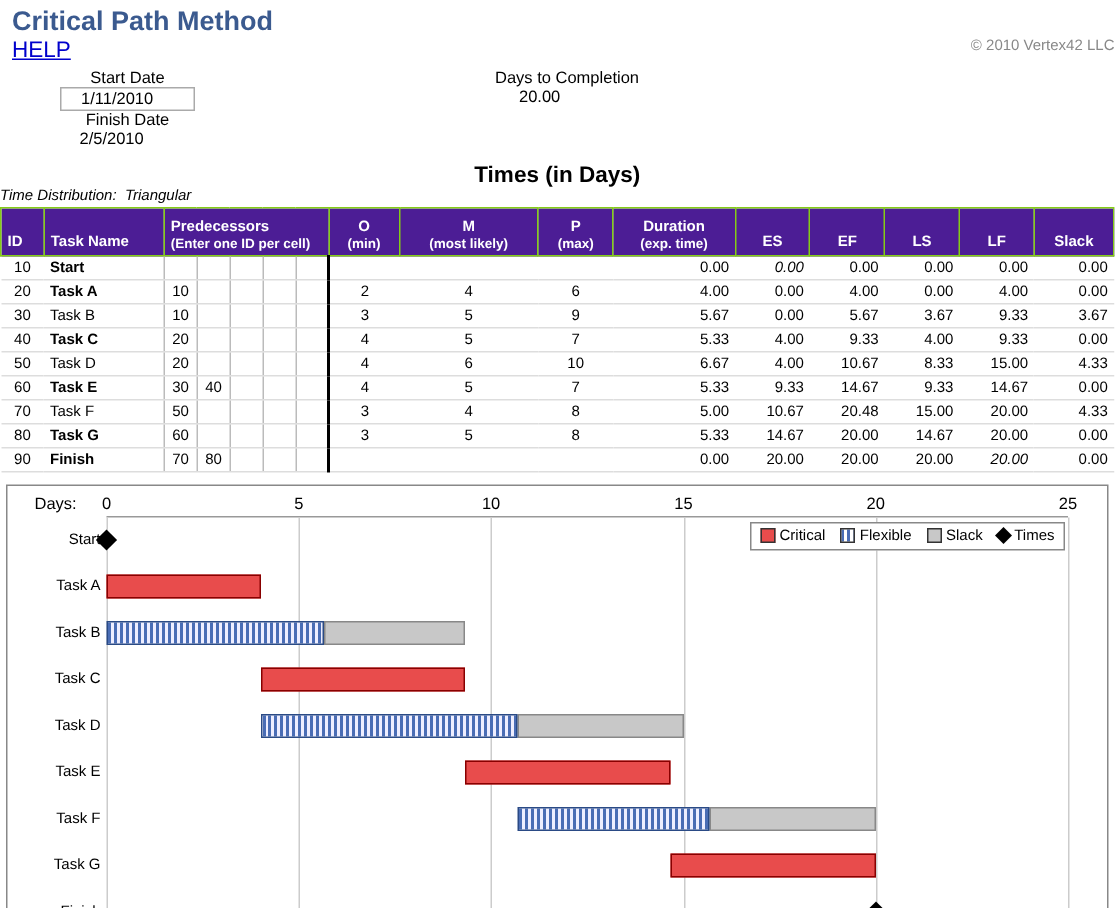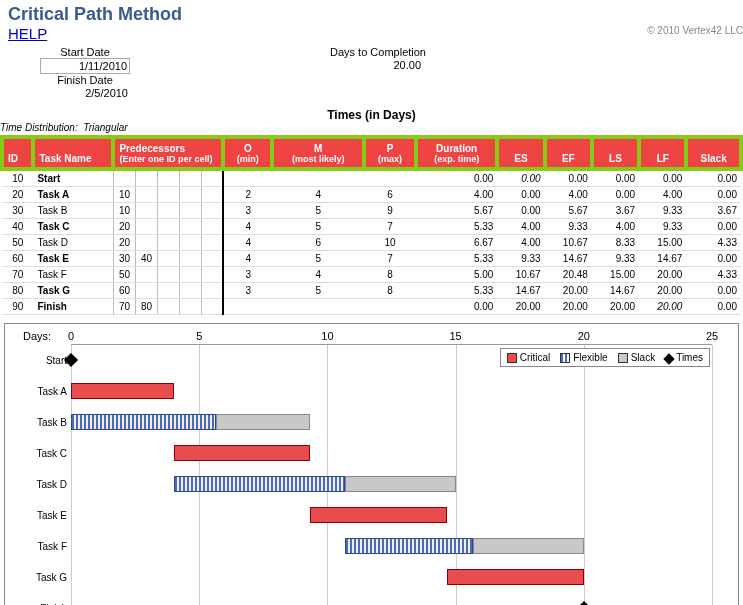--- a/index.html
+++ b/index.html
@@ -51,48 +51,48 @@
     padding: 4px 8px 8px 40px;
   }
   .info-block {
     display: flex;
     flex-direction: column;
     align-items: center;
   }
   .info-label { font-size: 11px; }
   .info-value {
     border: 1px solid #aaa;
-    padding: 1px 2px;
+    padding: 1px 13px;
     min-width: 90px;
-    text-align: right;
+    text-align: left;
     background: #fff;
   }
   .info-value.nb { border: none; }
   .times-header {
     text-align: center;
     font-weight: bold;
-    font-size: 12px;
+    font-size: 15px;
   }
   .times-dist {
     text-align: left;
     font-style: italic;
     font-size: 10px;
     margin-bottom: 2px;
   }
   table.data {
     border-collapse: collapse;
     width: 100%;
     font-size: 10px;
   }
   table.data th {
-    background: #ef4444;
+    background: #4c1d95;
     color: #fff;
     font-weight: bold;
     padding: 3px 4px;
-    border: 4px solid #84cc16;
+    border: 1px solid #84cc16;
     text-align: center;
     vertical-align: bottom;
     height: 32px;
   }
   table.data th.left { text-align: left; }
   table.data th .sub { display:block; font-size:9px; font-weight:bold; }
   table.data td {
     padding: 2px 4px;
     border-bottom: 1px solid #ddd;
     text-align: right;

